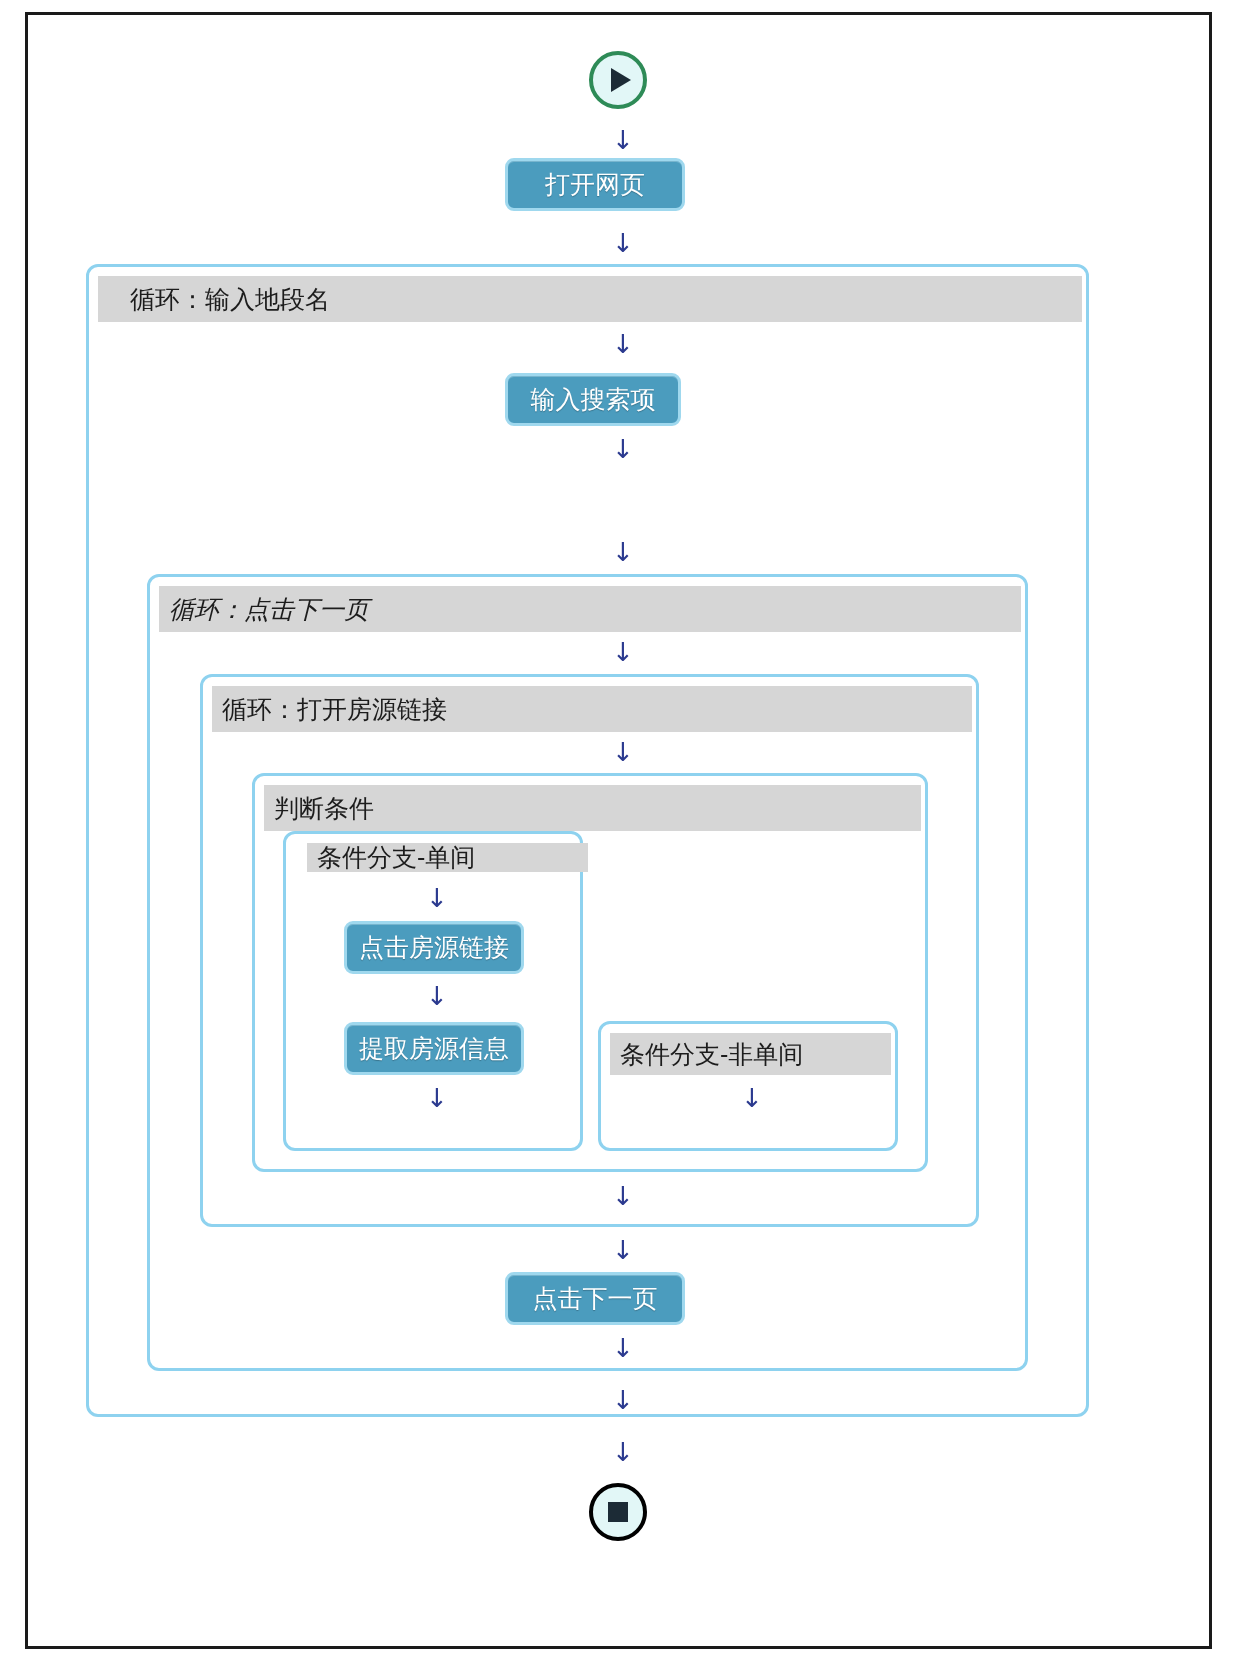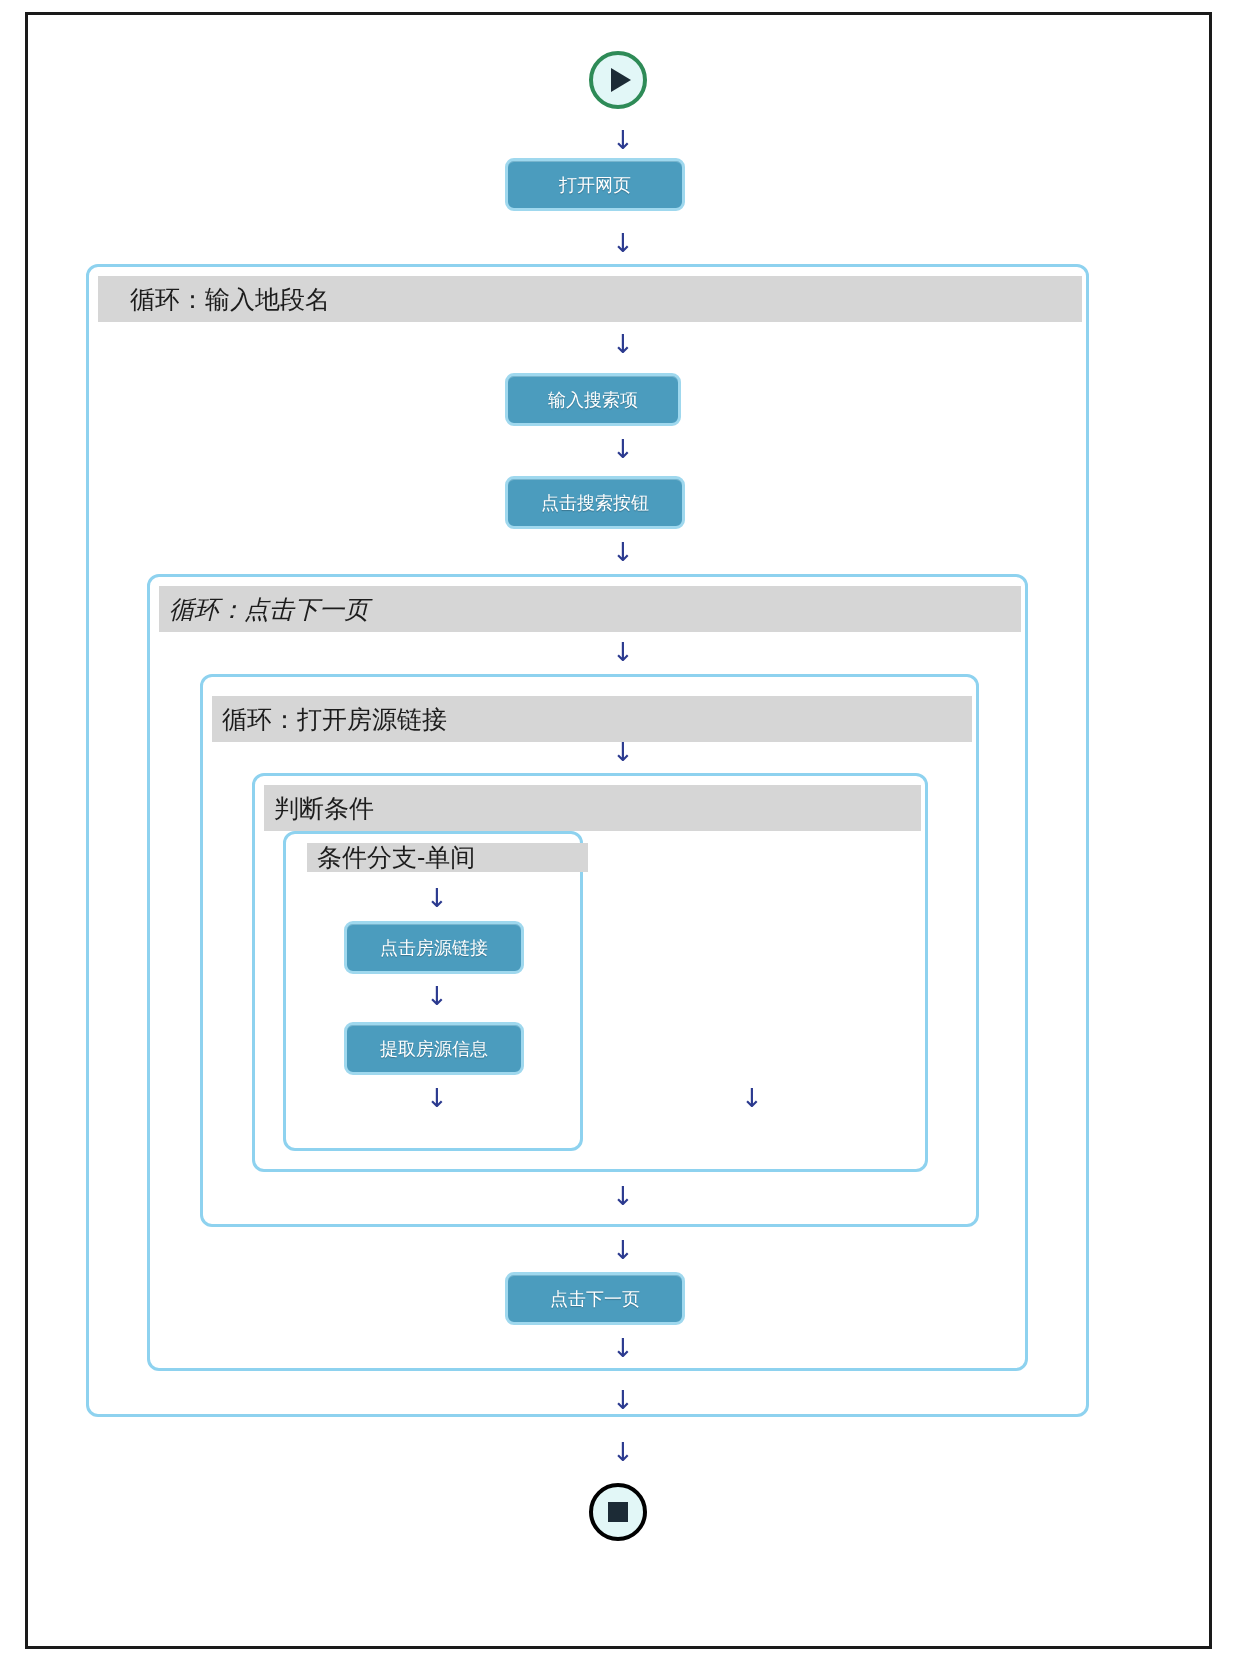--- a/index.html
+++ b/index.html
@@ -60,21 +60,21 @@
     user-select: none;
   }
 
   
   .action {
     position: absolute;
     background: #4b9cbe;
     border: 3px solid #9fd8ee;
     border-radius: 9px;
     color: #ffffff;
-    font-size: 18px;
+    font-size: 25px;
     display: flex;
     align-items: center;
     justify-content: center;
     white-space: nowrap;
     text-shadow: 0 1px 1px rgba(0,0,0,0.25);
     box-shadow: inset 0 1px 0 rgba(255,255,255,0.25);
   }
 
   
   .container-box {
@@ -115,32 +115,31 @@
     <div class="container-box" style="left:58px; top:249px; width:1003px; height:1153px;">
       <div class="container-header" style="left:9px; top:9px; width:984px; height:46px;padding-left:32px;">循环：输入地段名</div>
     </div>
 
     <div class="arrow" style="left:584px; top:316px;">↓</div>
 
     <div class="action" style="left:477px; top:358px; width:176px; height:53px;">输入搜索项</div>
 
     <div class="arrow" style="left:584px; top:421px;">↓</div>
 
-    <div class="action" style="left:477px; top:461px; width:180px; height:53px;">点击搜索按钮</div>
 
     <div class="arrow" style="left:584px; top:524px;">↓</div>
 
     <div class="container-box" style="left:119px; top:559px; width:881px; height:797px;">
       <div class="container-header" style="left:9px; top:9px; width:862px; height:46px;font-style:italic;">循环：点击下一页</div>
     </div>
 
     <div class="arrow" style="left:584px; top:624px;">↓</div>
 
     <div class="container-box" style="left:172px; top:659px; width:779px; height:553px;">
-      <div class="container-header" style="left:9px; top:9px; width:760px; height:46px;margin-top:10px;">循环：打开房源链接</div>
+      <div class="container-header" style="left:9px; top:9px; width:760px; height:46px;">循环：打开房源链接</div>
     </div>
 
     <div class="arrow" style="left:584px; top:724px;">↓</div>
 
     <div class="container-box" style="left:224px; top:758px; width:676px; height:399px;">
       <div class="container-header" style="left:9px; top:9px; width:657px; height:46px;text-align:center;">判断条件</div>
     </div>
 
     <div class="container-box" style="left:255px; top:816px; width:300px; height:320px;">
       <div class="container-header" style="left:21px; top:9px; width:281px; height:29px;">条件分支-单间</div>
@@ -149,20 +148,23 @@
     <div class="arrow" style="left:398px; top:870px;">↓</div>
 
     <div class="action" style="left:316px; top:906px; width:180px; height:53px;">点击房源链接</div>
 
     <div class="arrow" style="left:398px; top:968px;">↓</div>
 
     <div class="action" style="left:316px; top:1007px; width:180px; height:53px;">提取房源信息</div>
 
     <div class="arrow" style="left:398px; top:1070px;">↓</div>
 
+    <div class="container-box" style="left:570px; top:1006px; width:300px; height:130px;">
+      <div class="container-header" style="left:9px; top:9px; width:281px; height:42px;">条件分支-非单间</div>
+    </div>
 
     <div class="arrow" style="left:713px; top:1070px;">↓</div>
 
     <div class="arrow" style="left:584px; top:1168px;">↓</div>
 
     <div class="arrow" style="left:584px; top:1222px;">↓</div>
 
     <div class="action" style="left:477px; top:1257px; width:180px; height:53px;">点击下一页</div>
 
     <div class="arrow" style="left:584px; top:1320px;">↓</div>

